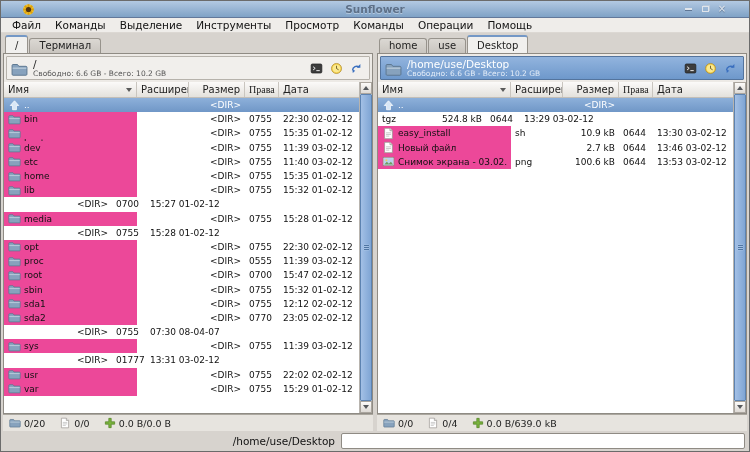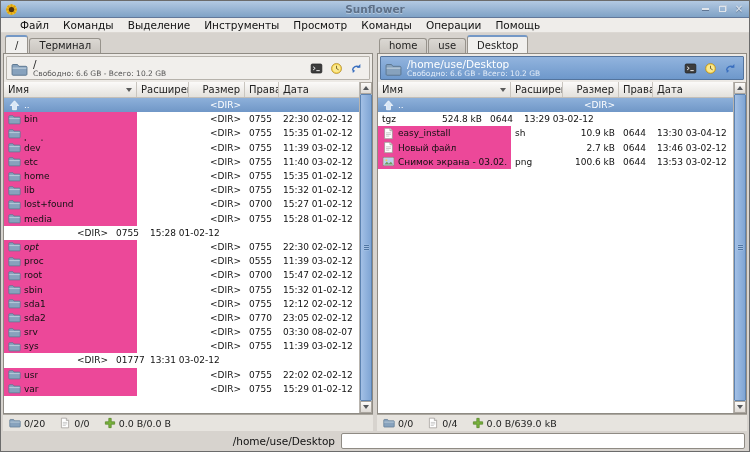--- a/index.html
+++ b/index.html
@@ -2,30 +2,30 @@
 <html><head>
 <meta charset="utf-8">
 <style>
   * { box-sizing: border-box; margin: 0; padding: 0; }
   html,body { width:750px; height:452px; overflow:hidden; }
   body { font-family:"DejaVu Sans", sans-serif; background:#d7d3ce; font-size:11px; color:#1a1a1a; }
   .window { width:750px; height:452px; display:flex; flex-direction:column; border:1px solid #6b6b6b; }
 
   
   .titlebar { height:17px; flex:0 0 17px; background:linear-gradient(#b3c9e2,#7fa2c6); border-bottom:1px solid #62789a;
-    display:flex; align-items:center; padding:0 4px; position:relative; }
+    display:flex; align-items:center; padding:0 21px; position:relative; }
   .title-text { position:absolute; left:0; right:0; text-align:center; font-size:10.5px; color:#5d7088; font-weight:bold; text-shadow:0 1px 0 rgba(255,255,255,.35); }
   .win-controls { margin-left:auto; display:flex; gap:5px; align-items:center; z-index:1; }
   .win-btn { width:12px; height:11px; display:flex; align-items:center; justify-content:center; }
   .g-min { width:7px; height:2px; background:#dfe4ea; box-shadow:0 1px 0 #5f7694; }
   .g-restore { width:7px; height:6px; border:1px solid #dfe4ea; box-shadow:1px -1px 0 #b9c8da; }
   .g-close { color:#dfe4ea; font-size:10px; line-height:10px; text-shadow:0 1px 1px #5f7694; }
 
   
-  .menubar { height:15px; flex:0 0 15px; background:#efedea; display:flex; align-items:center; padding-left:12px; border-bottom:1px solid #dcd8d3; }
+  .menubar { height:15px; flex:0 0 15px; background:#efedea; display:flex; align-items:center; padding-left:4px; border-bottom:1px solid #dcd8d3; }
   .menu-item { padding:0 7px; font-size:10.5px; color:#111; cursor:default; }
 
   
   .main { flex:1 1 auto; display:flex; gap:4px; padding:1px 2px 0 2px; min-height:0; }
   .panel { flex:1 1 0; display:flex; flex-direction:column; min-width:0; }
 
   .tabs { height:19px; flex:0 0 19px; display:flex; align-items:flex-end; padding-left:2px; gap:1px; }
   .tab { border:1px solid #97938c; border-bottom:none; border-radius:3px 3px 0 0; background:linear-gradient(#dbd8d3,#c9c5bf);
     padding:1px 9px 2px 9px; font-size:10px; height:15px; color:#222; position:relative; }
   .tab.active { background:#f1f0ee; height:18px; padding-top:3px; border-top:2px solid #7498c6; z-index:2; }
@@ -45,21 +45,21 @@
   .ph-btn svg { width:13px; height:13px; }
 
   .list-wrap { flex:1 1 auto; display:flex; min-height:0; background:#fff; }
   .list-main { flex:1 1 auto; display:flex; flex-direction:column; min-width:0; }
 
   .col-header { flex:0 0 16px; display:flex; background:linear-gradient(#fbfaf9,#e4e1dc); border-bottom:1px solid #c2beb8; font-size:10px; color:#222; }
   .col { padding:1px 4px; border-right:1px solid #c9c5bf; display:flex; align-items:center; white-space:nowrap; overflow:hidden; }
   .col-name { flex:1 1 auto; min-width:0; }
   .col-ext { flex:0 0 52px; }
   .col-size { flex:0 0 56px; justify-content:flex-end; }
-  .col-perm { flex:0 0 34px; }
+  .col-perm { flex:0 0 34px;font-family:Liberation Serif, serif; }
   .col-date { flex:0 0 80px; border-right:none; }
   .sort-arrow { margin-left:auto; width:0; height:0; border-left:3.5px solid transparent; border-right:3.5px solid transparent; border-top:4px solid #5a5a5a; }
 
   .rows { flex:1 1 auto; overflow:hidden; position:relative; background:#fff; }
   .row { height:14.2px; display:flex; align-items:center; font-size:9px; color:#111; }
   .cell { padding:0 4px; white-space:nowrap; overflow:hidden; display:flex; align-items:center; height:100%; }
   .c-name { flex:1 1 auto; min-width:0; background:#ec4899; gap:3px; }
   .c-ext { flex:0 0 52px; }
   .c-size { flex:0 0 56px; justify-content:flex-end; }
   .c-perm { flex:0 0 34px; }
@@ -315,28 +315,20 @@
                       </svg>
                     </span>
                     <span style="white-space: nowrap; overflow: hidden;">lib</span>
                   </span>
                   <span class="cell c-ext"></span>
                   <span class="cell c-size">&lt;DIR&gt;</span>
                   <span class="cell c-perm">0755</span>
                   <span class="cell c-date">15:32 01-02-12</span>
                 </div>
                 <div class="row">
-                  <span class="cell c-name">
-                    <span class="ficon">
-                      <svg viewBox="0 0 16 16">
-                        <use href="#i-folder"></use>
-                      </svg>
-                    </span>
-                    <span style="white-space: nowrap; overflow: hidden;">lost+found</span>
-                  </span>
                   <span class="cell c-ext"></span>
                   <span class="cell c-size">&lt;DIR&gt;</span>
                   <span class="cell c-perm">0700</span>
                   <span class="cell c-date">15:27 01-02-12</span>
                 </div>
                 <div class="row">
                   <span class="cell c-name">
                     <span class="ficon">
                       <svg viewBox="0 0 16 16">
                         <use href="#i-folder"></use>
@@ -355,21 +347,21 @@
                   <span class="cell c-perm">0755</span>
                   <span class="cell c-date">15:28 01-02-12</span>
                 </div>
                 <div class="row">
                   <span class="cell c-name">
                     <span class="ficon">
                       <svg viewBox="0 0 16 16">
                         <use href="#i-folder"></use>
                       </svg>
                     </span>
-                    <span style="white-space: nowrap; overflow: hidden; font-style: italic;">opt</span>
+                    <span style="white-space: nowrap; overflow: hidden;">opt</span>
                   </span>
                   <span class="cell c-ext"></span>
                   <span class="cell c-size">&lt;DIR&gt;</span>
                   <span class="cell c-perm">0755</span>
                   <span class="cell c-date">22:30 02-02-12</span>
                 </div>
                 <div class="row">
                   <span class="cell c-name">
                     <span class="ficon">
                       <svg viewBox="0 0 16 16">
@@ -433,32 +425,24 @@
                       </svg>
                     </span>
                     <span style="white-space: nowrap; overflow: hidden;">sda2</span>
                   </span>
                   <span class="cell c-ext"></span>
                   <span class="cell c-size">&lt;DIR&gt;</span>
                   <span class="cell c-perm">0770</span>
                   <span class="cell c-date">23:05 02-02-12</span>
                 </div>
                 <div class="row">
-                  <span class="cell c-name">
-                    <span class="ficon">
-                      <svg viewBox="0 0 16 16">
-                        <use href="#i-folder"></use>
-                      </svg>
-                    </span>
-                    <span style="white-space: nowrap; overflow: hidden;">srv</span>
-                  </span>
-                  <span class="cell c-ext"></span>
-                  <span class="cell c-size">&lt;DIR&gt;</span>
-                  <span class="cell c-perm">0755</span>
-                  <span class="cell c-date">03:30 08-02-07</span>
+                  <span class="cell c-ext"></span>
+                  <span class="cell c-size">&lt;DIR&gt;</span>
+                  <span class="cell c-perm">0755</span>
+                  <span class="cell c-date">07:30 08-04-07</span>
                 </div>
                 <div class="row">
                   <span class="cell c-name">
                     <span class="ficon">
                       <svg viewBox="0 0 16 16">
                         <use href="#i-folder"></use>
                       </svg>
                     </span>
                     <span style="white-space: nowrap; overflow: hidden; text-align: right;">sys</span>
                   </span>
@@ -619,21 +603,21 @@
                     <span class="ficon">
                       <svg viewBox="0 0 16 16">
                         <use href="#i-text-file"></use>
                       </svg>
                     </span>
                     <span style="white-space: nowrap; overflow: hidden;">easy_install</span>
                   </span>
                   <span class="cell c-ext">sh</span>
                   <span class="cell c-size">10.9 kB</span>
                   <span class="cell c-perm">0644</span>
-                  <span class="cell c-date">13:30 03-04-12</span>
+                  <span class="cell c-date">13:30 03-02-12</span>
                 </div>
                 <div class="row">
                   <span class="cell c-name">
                     <span class="ficon">
                       <svg viewBox="0 0 16 16">
                         <use href="#i-text-file"></use>
                       </svg>
                     </span>
                     <span style="white-space: nowrap; overflow: hidden;">Новый файл</span>
                   </span>

